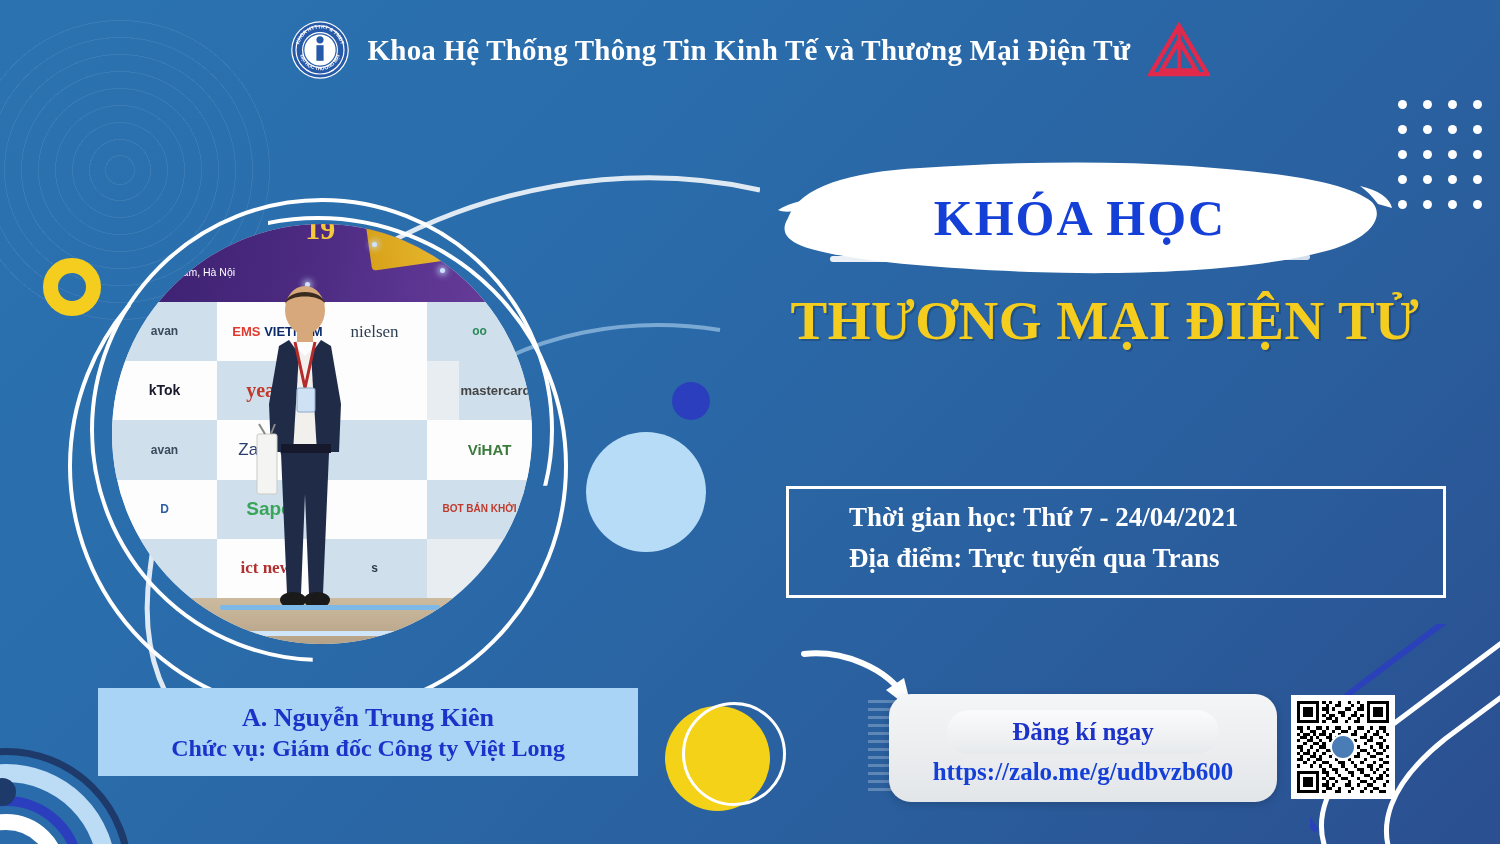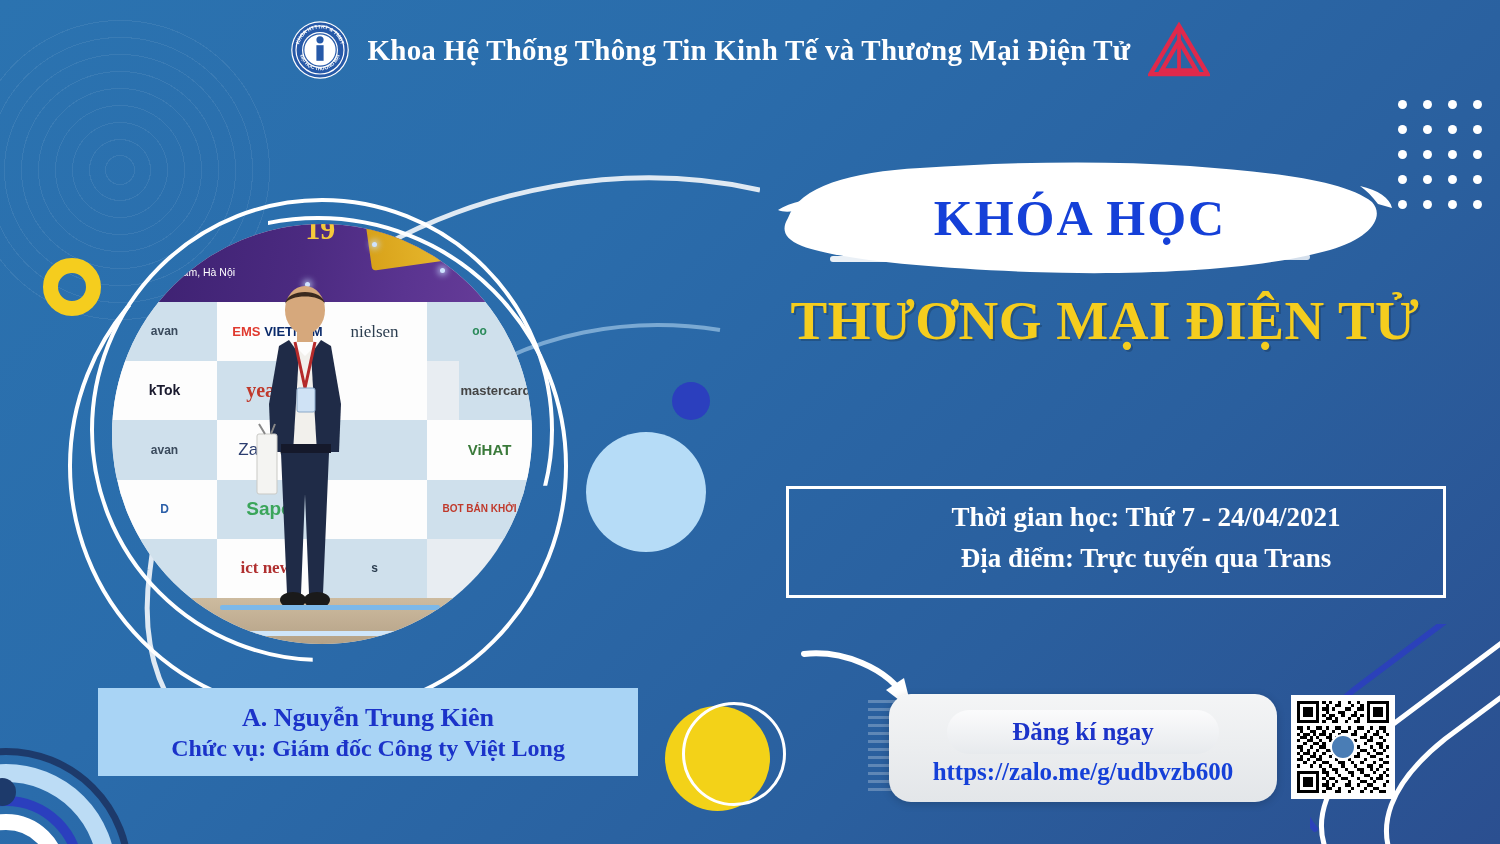--- a/index.html
+++ b/index.html
@@ -119,21 +119,21 @@
   .title-main { position:absolute; left:720px; top:290px; width:770px;
     text-align:center; color:#f5cd1e; font-weight:bold; font-size:55px;
     line-height:1.12; letter-spacing:.5px;
     font-family:"Liberation Serif", serif;
     text-shadow:2px 2px 0 rgba(0,0,0,.18); }
 
   
   .info-box { position:absolute; left:786px; top:486px; width:660px; height:112px;
     border:3px solid #ffffff; }
   .info-line { color:#ffffff; font-size:27px; font-weight:bold;
-    font-family:"Liberation Serif", serif; padding-left:60px;text-align:center; }
+    font-family:"Liberation Serif", serif; padding-left:60px; }
   .info-line.l1 { margin-top:13px; }
   .info-line.l2 { margin-top:10px; }
 
   
   .speaker { position:absolute; left:98px; top:688px; width:540px; height:88px;
     background:#a9d4f5; display:flex; flex-direction:column;
     align-items:center; justify-content:center; gap:2px; }
   .speaker .name { color:#1b33c9; font-size:26px; font-weight:bold;
     font-family:"Liberation Serif", serif; }
   .speaker .role { color:#1b33c9; font-size:24px; font-weight:bold;

